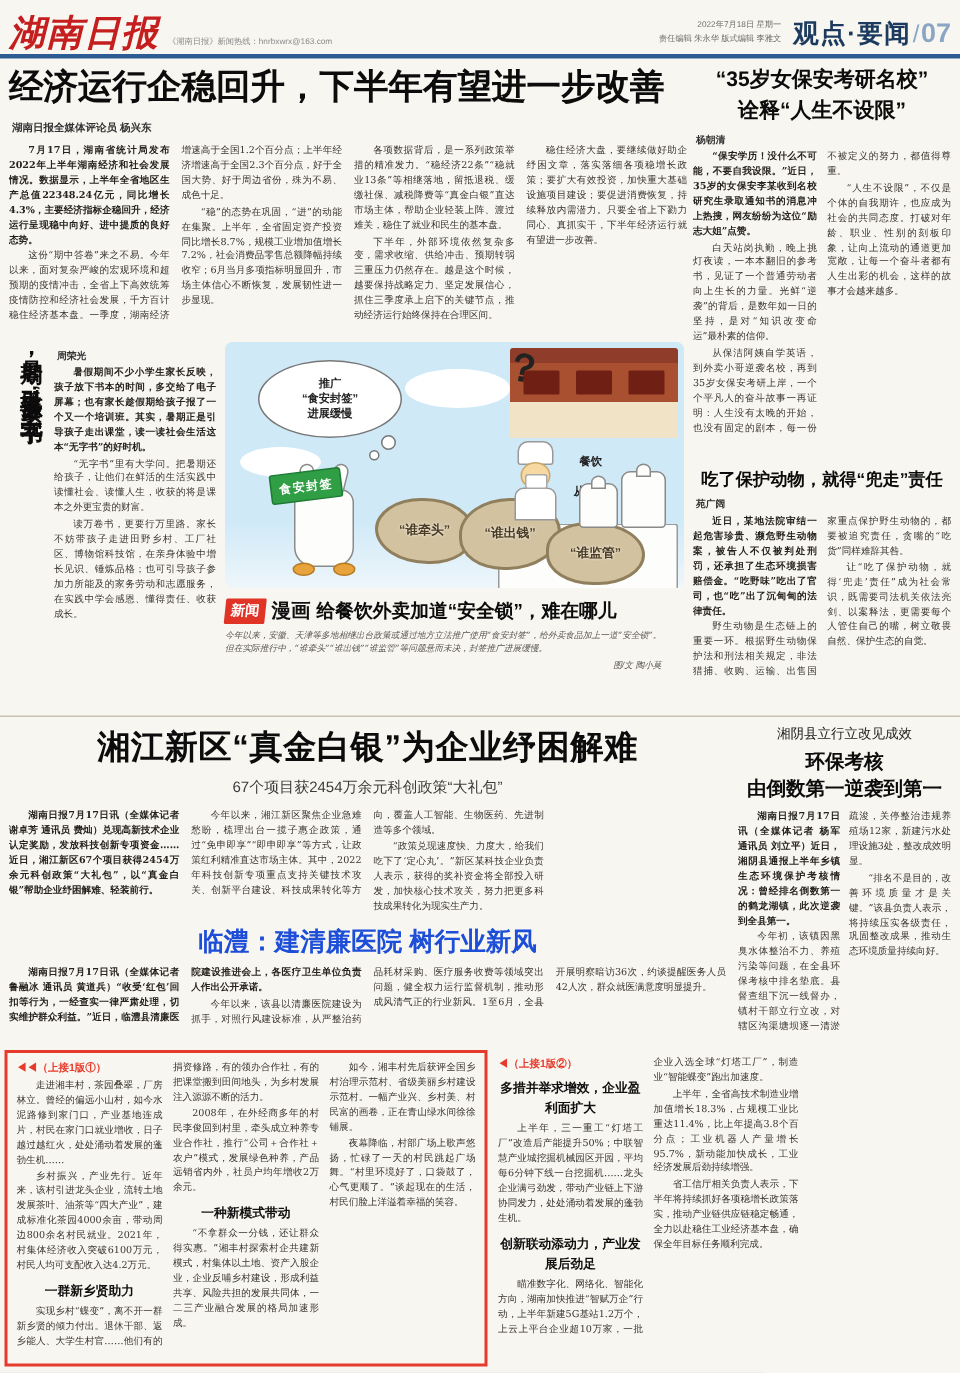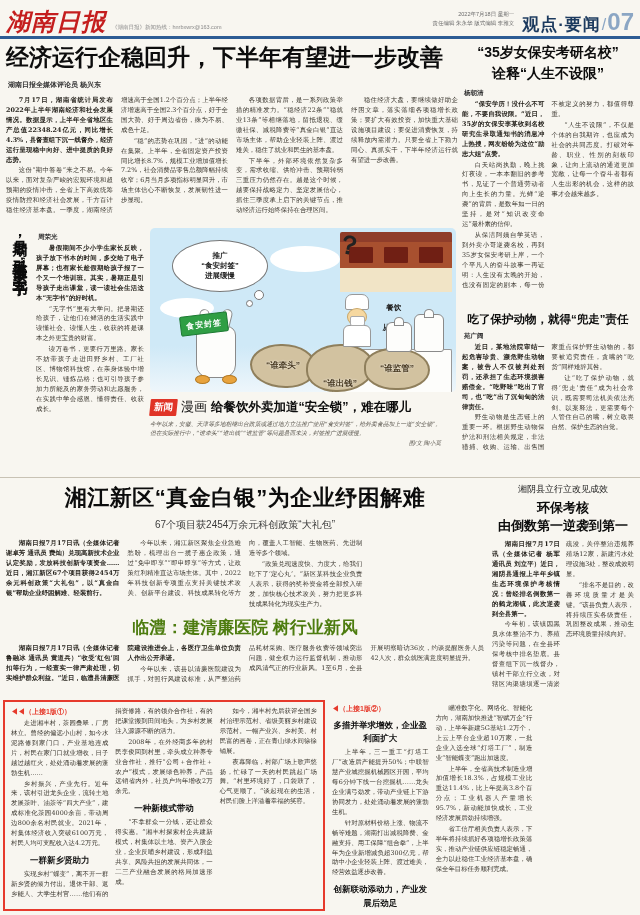--- a/index.html
+++ b/index.html
@@ -8,21 +8,21 @@
   
   .masthead{position:absolute;top:4px;left:6px;right:6px;height:30px;display:flex;align-items:flex-end;}
   .logo{font-family:"DejaVu Serif",serif;font-style:italic;font-weight:bold;
         font-size:24px;line-height:1;color:var(--accent_red,#c41e1e);letter-spacing:1px;}
   .logo-sub{font-size:5.5px;color:#8a8a8a;margin-left:6px;padding-bottom:3px;}
   .mast-right{margin-left:auto;display:flex;align-items:flex-start;gap:8px;}
   .mast-meta{text-align:right;font-size:5.5px;color:#6b6b6b;line-height:1.6;padding-bottom:3px;}
   .section-title{display:flex;align-items:baseline;line-height:1;}
   .section-name{font-size:17px;font-weight:900;color:#1c3a5e;letter-spacing:1px;}
   .page-slash{font-size:16px;color:#8ba6c4;margin:0 1px;}
-  .page-num{font-size:24px;color:#8ba6c4;font-weight:bold;}
+  .page-num{font-size:18px;color:#8ba6c4;font-weight:bold;}
   .rule-blue{position:absolute;top:36px;left:0;right:0;height:2.5px;background:var(--rule_blue,#2d5c94);}
   
   .art{position:absolute;}
   .cols{column-gap:8px;column-fill:auto;overflow:hidden;}
   .cols p{margin:0 0 1px;text-indent:2em;text-align:justify;font-size:6.4px;line-height:1.55;
           color:#38342c;font-family:"DejaVu Serif",serif;}
   .cols p.lede{font-weight:bold;color:#26231d;}
   .cols p.sub-head{text-indent:0;text-align:center;font-weight:900;font-family:"Liberation Sans",sans-serif;
           font-size:8.5px;margin:5px 0 3px;color:#101010;break-inside:avoid;}
   .jump-marker{display:block;color:var(--box_red,#e63a2c);font-weight:bold;font-size:7px;
@@ -61,22 +61,22 @@
   .ear.l{left:4px;transform:rotate(-14deg);}
   .ear.r{right:4px;transform:rotate(14deg);}
   .foot{position:absolute;bottom:-7px;width:13px;height:7px;background:#e8a33d;border:1px solid #b57a22;border-radius:50%;}
   .foot.l{left:-2px;} .foot.r{right:-2px;}
   .sign{position:absolute;left:30px;bottom:58px;width:46px;height:18px;background:var(--sign_green,#2f9e44);
         border:1.2px solid #1d7a33;border-radius:2px;transform:rotate(-7deg);display:flex;align-items:center;
         justify-content:center;color:#fff;font-size:8px;font-weight:bold;z-index:4;letter-spacing:1px;}
   .rock{position:absolute;background:#d2c2a0;border:2px solid #8f7f5c;display:flex;align-items:center;
         justify-content:center;z-index:2;}
   .rock span{font-size:8.5px;font-weight:900;color:#4a3b22;text-shadow:0 0 2px #fff;}
-  .rock.r1{left:100px;bottom:4px;width:62px;height:40px;border-radius:48% 52% 45% 55%;align-items:center;}
-  .rock.r2{left:156px;bottom:0;width:64px;height:44px;border-radius:52% 48% 55% 45%;align-items:flex-end;}
+  .rock.r1{left:100px;bottom:16px;width:62px;height:40px;border-radius:48% 52% 45% 55%;align-items:center;}
+  .rock.r2{left:156px;bottom:12px;width:64px;height:44px;border-radius:52% 48% 55% 45%;}
   .rock.r3{left:214px;bottom:2px;width:62px;height:38px;border-radius:45% 55% 50% 50%;}
   .question{position:absolute;left:186px;top:0px;font-size:26px;font-weight:900;color:#222;transform:rotate(10deg);z-index:3;}
   .building{position:absolute;right:4px;top:4px;width:112px;z-index:1;}
   .roof{height:10px;background:#8f3d2a;border-radius:2px 2px 0 0;}
   .roof-band{height:26px;background:#a8502f;display:flex;align-items:center;justify-content:space-around;padding:0 4px;}
   .window{width:24px;height:16px;background:#701f14;border-radius:1px;}
   .wall{height:24px;background:#f1e4c6;}
   .counter{position:absolute;right:4px;bottom:0;width:118px;height:42px;background:#fdfdfb;
         border:1.5px solid #999;border-bottom:none;border-radius:2px 2px 0 0;z-index:2;}
   .bag{position:absolute;background:#fdfdfb;border:1.5px solid #8a8a8a;border-radius:6px 6px 3px 3px;z-index:3;}
@@ -87,34 +87,34 @@
   .chef{position:absolute;right:82px;bottom:40px;width:34px;height:58px;z-index:3;}
   .chef-hat{width:22px;height:14px;background:#fff;border:1.2px solid #999;border-radius:7px 7px 2px 2px;margin:0 auto;}
   .chef-head{width:18px;height:16px;background:#f6d8a0;border:1.2px solid #c9a76a;border-radius:50%;margin:-2px auto 0;position:relative;}
   .chef-mask{position:absolute;left:2px;bottom:-1px;width:13px;height:8px;background:#fff;border:1px solid #aaa;border-radius:2px;}
   .chef-body{width:26px;height:20px;background:#fff;border:1.2px solid #999;border-radius:6px 6px 0 0;margin:-1px auto 0;}
   .worker-label{position:absolute;right:40px;top:64px;text-align:center;z-index:3;}
   .worker-label p{margin:11px;font-size:7.5px;font-weight:900;color:#222;line-height:1.25;}
   .caption-row{margin-top:6px;display:flex;align-items:center;gap:4px;}
   .tag-news{background:var(--tag_red,#e03427);color:#fff;font-size:9.5px;font-weight:bold;
         padding:2px 4px;transform:skewX(-6deg);border-radius:1px;}
-  .tag-manhua{font-size:13px;font-weight:400;color:#111;}
+  .tag-manhua{font-size:13px;font-weight:700;color:#111;}
   .caption-text{font-size:12.5px;font-weight:900;color:#0c0c0c;white-space:nowrap;}
   .toon-note{margin-top:4px;font-size:5.8px;color:#5a564e;text-align:justify;line-height:1.55;
         font-style:italic;font-family:"DejaVu Serif",serif;}
   .toon-credit{text-align:right;font-size:5.8px;color:#5a564e;margin-top:1px;font-style:italic;}
   
   .divider{position:absolute;top:477px;left:0;right:0;height:1px;background:#c8c2b4;}
   
   #xinqu-article{left:6px;top:483px;width:478px;}
   #xinqu-article .headline{text-align:center;font-size:22px;font-weight:900;color:#0c0c0c;letter-spacing:0.5px;}
   #xinqu-article .subhead{text-align:center;font-size:10px;color:#3c3c3c;margin-top:5px;}
   #xinqu-article .cols{margin-top:7px;height:74px;columns:4;}
   #linli-article{left:6px;top:616px;width:478px;}
-  #linli-article .headline{text-align:center;font-size:17px;font-weight:900;color:#4d7c0f;}
+  #linli-article .headline{text-align:center;font-size:17px;font-weight:900;color:#1d4ed8;}
   #linli-article .cols{margin-top:5px;height:48px;columns:4;}
   #xiangyin-article{left:492px;top:483px;width:142px;}
   #xiangyin-article .kicker{text-align:center;font-size:9px;color:#222;}
   #xiangyin-article .headline2{text-align:center;font-size:13px;font-weight:900;line-height:1.35;color:#0c0c0c;margin-top:3px;}
   #xiangyin-article .cols{margin-top:6px;height:150px;columns:2;column-gap:6px;}
   
   #jump-article-1{left:3px;top:700px;width:322px;height:211px;border:2.5px solid var(--box_red,#e63a2c);
         box-sizing:border-box;padding:5px 6px;background:#f8f6f0;}
   #jump-article-1 .cols{columns:3;column-gap:7px;height:100%;}
   #jump-article-2{left:332px;top:704px;width:304px;height:207px;}
@@ -139,21 +139,21 @@
         <span class="page-num">07</span>
       </div>
     </div>
   </div>
   <div class="rule-blue"></div>
 
   <div class="art" id="main-article">
     <div class="headline">经济运行企稳回升，下半年有望进一步改善</div>
     <div class="byline">湖南日报全媒体评论员 杨兴东</div>
     <div class="cols">
-        <p class="lede">7月17日，湖南省统计局发布2022年上半年湖南经济和社会发展情况。数据显示，上半年全省地区生产总值22348.24亿元，同比增长4.3%，县督查组下沉一线督办，经济运行呈现稳中向好、进中提质的良好态势。</p>
+        <p class="lede">7月17日，湖南省统计局发布2022年上半年湖南经济和社会发展情况。数据显示，上半年全省地区生产总值22348.24亿元，同比增长4.3%，主要经济指标企稳回升，经济运行呈现稳中向好、进中提质的良好态势。</p>
         <p>这份“期中答卷”来之不易。今年以来，面对复杂严峻的宏观环境和超预期的疫情冲击，全省上下高效统筹疫情防控和经济社会发展，千方百计稳住经济基本盘。一季度，湖南经济增速高于全国1.2个百分点；上半年经济增速高于全国2.3个百分点，好于全国大势、好于周边省份，殊为不易、成色十足。</p>
         <p>“稳”的态势在巩固，“进”的动能在集聚。上半年，全省固定资产投资同比增长8.7%，规模工业增加值增长7.2%，社会消费品零售总额降幅持续收窄；6月当月多项指标明显回升，市场主体信心不断恢复，发展韧性进一步显现。</p>
         <p>各项数据背后，是一系列政策举措的精准发力。“稳经济22条”“稳就业13条”等相继落地，留抵退税、缓缴社保、减税降费等“真金白银”直达市场主体，帮助企业轻装上阵、渡过难关，稳住了就业和民生的基本盘。</p>
         <p>下半年，外部环境依然复杂多变，需求收缩、供给冲击、预期转弱三重压力仍然存在。越是这个时候，越要保持战略定力、坚定发展信心，抓住三季度承上启下的关键节点，推动经济运行始终保持在合理区间。</p>
         <p>稳住经济大盘，要继续做好助企纾困文章，落实落细各项稳增长政策；要扩大有效投资，加快重大基础设施项目建设；要促进消费恢复，持续释放内需潜力。只要全省上下勠力同心、真抓实干，下半年经济运行就有望进一步改善。</p>
       </div>
   </div>
 
   <div class="art" id="right-article-1">
     <div class="headline2">
@@ -306,21 +306,20 @@
         </div>
     </div>
   </div>
 
   <div class="art" id="jump-article-2">
     <div class="cols">
       <span class="jump-marker">◀（上接1版②）</span>
       <div>
           <p class="sub-head">多措并举求增效，企业盈利面扩大</p>
           <p>上半年，三一重工“灯塔工厂”改造后产能提升50%；中联智慧产业城挖掘机械园区开园，平均每6分钟下线一台挖掘机……龙头企业满弓劲发，带动产业链上下游协同发力，处处涌动着发展的蓬勃生机。</p>
-          <p>针对原材料价格上涨、物流不畅等难题，湖南打出减税降费、金融支持、用工保障“组合拳”，上半年为企业新增减负超300亿元，帮助中小企业轻装上阵、渡过难关，经营效益逐步改善。</p>
           <p class="sub-head">创新联动添动力，产业发展后劲足</p>
           <p>瞄准数字化、网络化、智能化方向，湖南加快推进“智赋万企”行动，上半年新建5G基站1.2万个，上云上平台企业超10万家，一批企业入选全球“灯塔工厂”，制造业“智能蝶变”跑出加速度。</p>
           <p>上半年，全省高技术制造业增加值增长18.3%，占规模工业比重达11.4%，比上年提高3.8个百分点；工业机器人产量增长95.7%，新动能加快成长，工业经济发展后劲持续增强。</p>
           <p>省工信厅相关负责人表示，下半年将持续抓好各项稳增长政策落实，推动产业链供应链稳定畅通，全力以赴稳住工业经济基本盘，确保全年目标任务顺利完成。</p>
         </div>
     </div>
   </div>
 
 </div>
 

